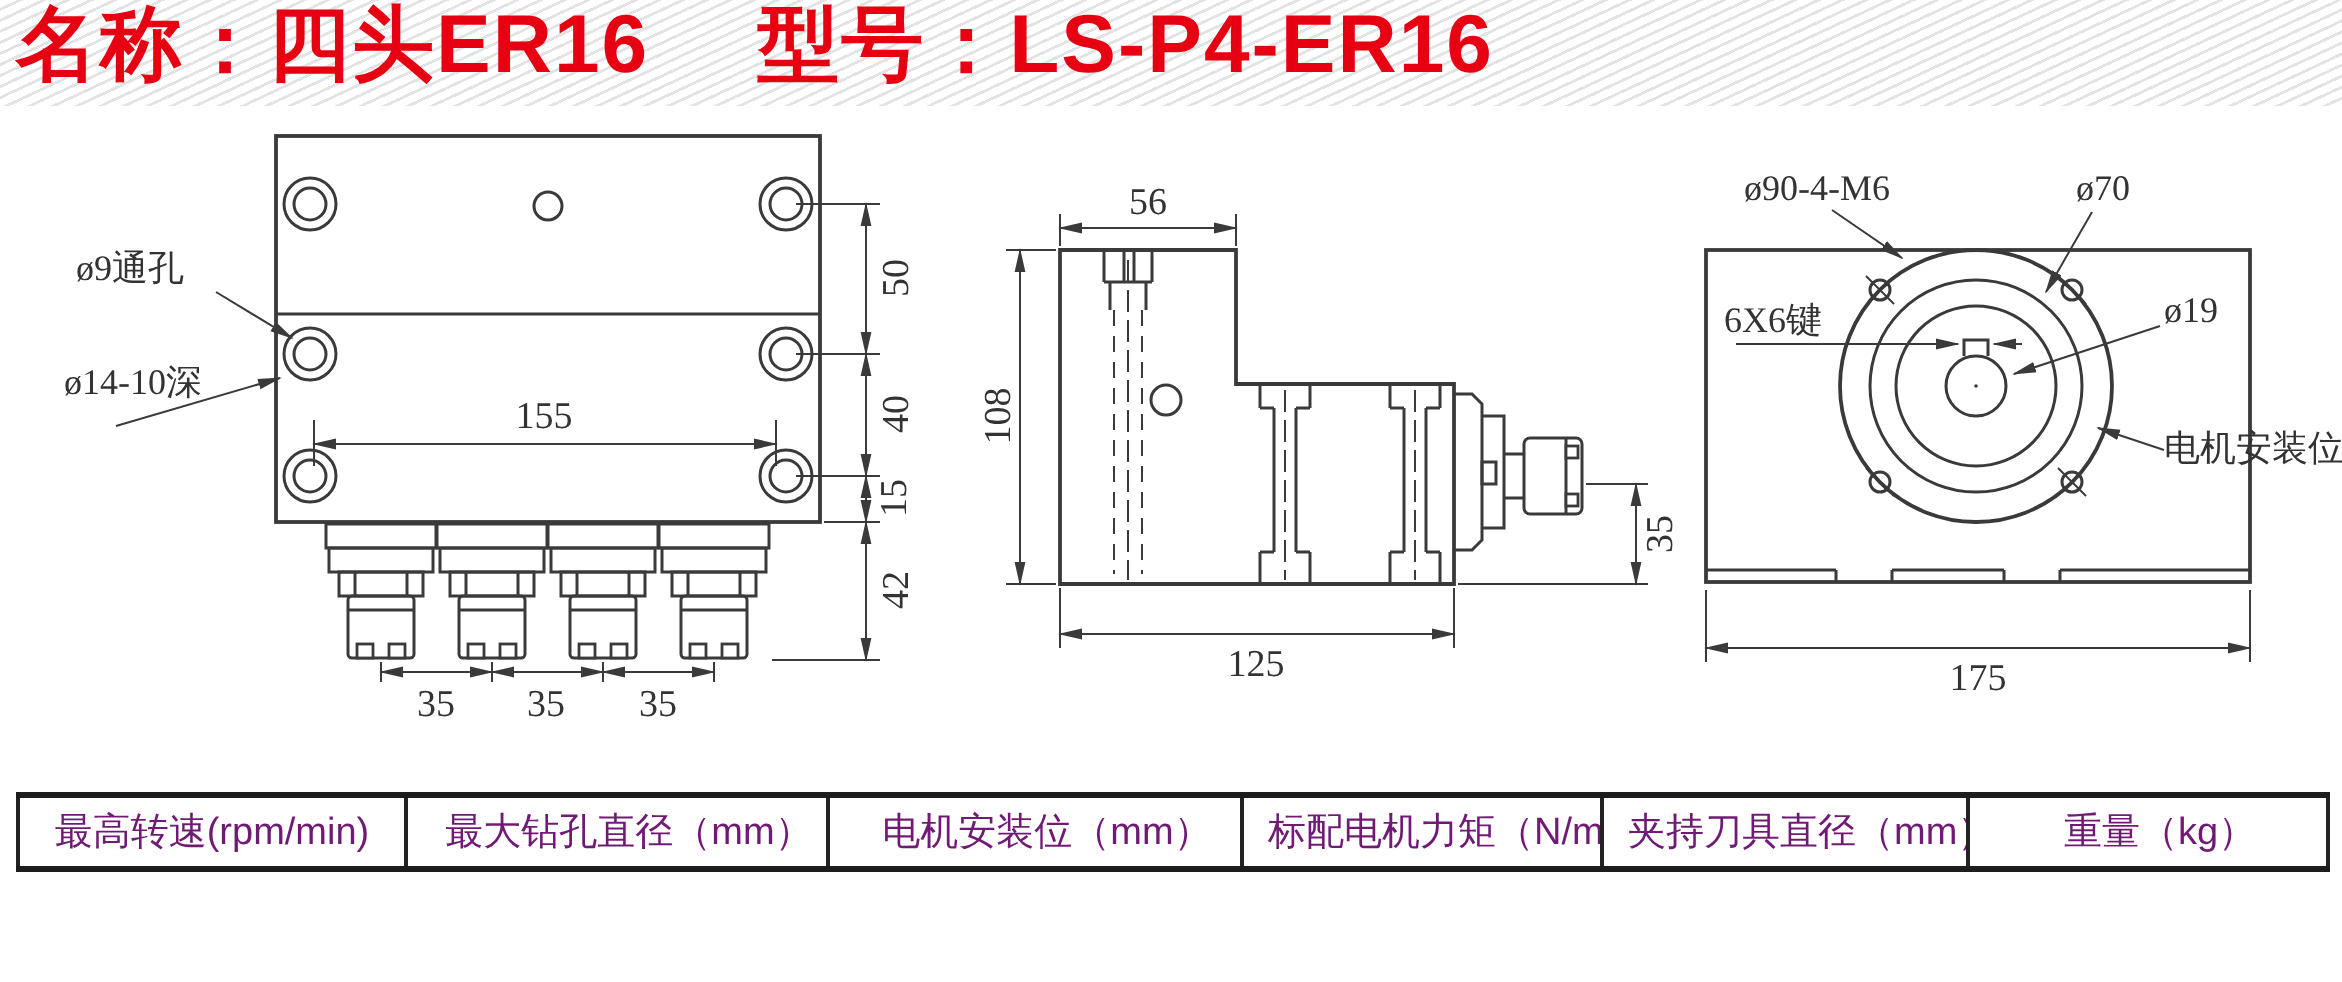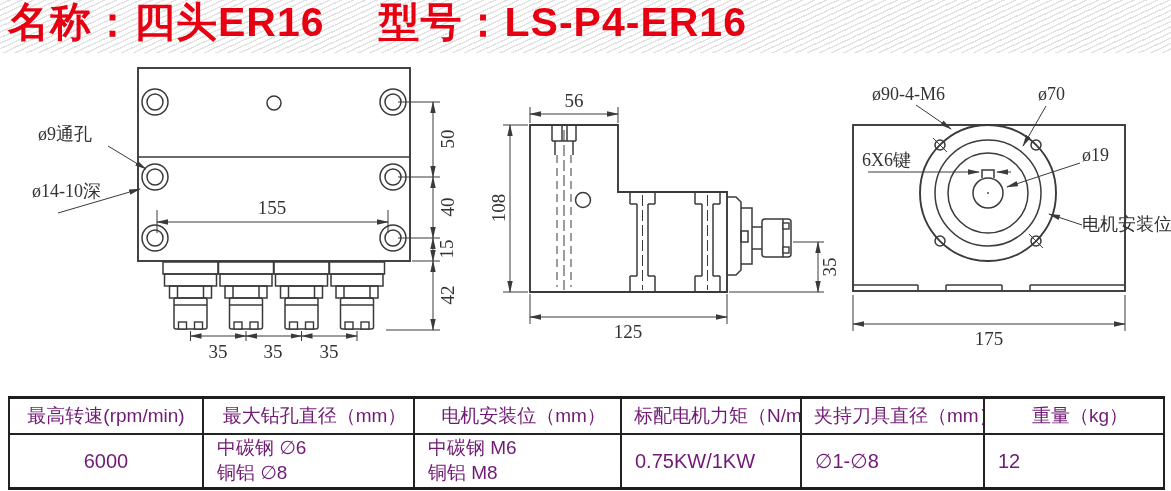--- a/index.html
+++ b/index.html
@@ -301,34 +301,16 @@
     </colgroup>
     <tbody>
       <tr>
         <th class="c">最高转速(rpm/min)</th>
         <th>最大钻孔直径（mm）</th>
         <th>电机安装位（mm）</th>
         <th>标配电机力矩（N/m）</th>
         <th>夹持刀具直径（mm）</th>
         <th>重量（kg）</th>
       </tr>
-      <tr>
-        <td class="c">6000</td>
-        <td>
-          <div class="cell-lines">
-            <div>中碳钢 ∅6</div>
-            <div>铜铝 ∅8</div>
-          </div>
-        </td>
-        <td>
-          <div class="cell-lines">
-            <div>中碳钢 M6</div>
-            <div>铜铝 M8</div>
-          </div>
-        </td>
-        <td>0.75KW/1KW</td>
-        <td>∅1-∅8</td>
-        <td>12</td>
-      </tr>
     </tbody>
   </table>
 
 </div>
 
 </body></html>

